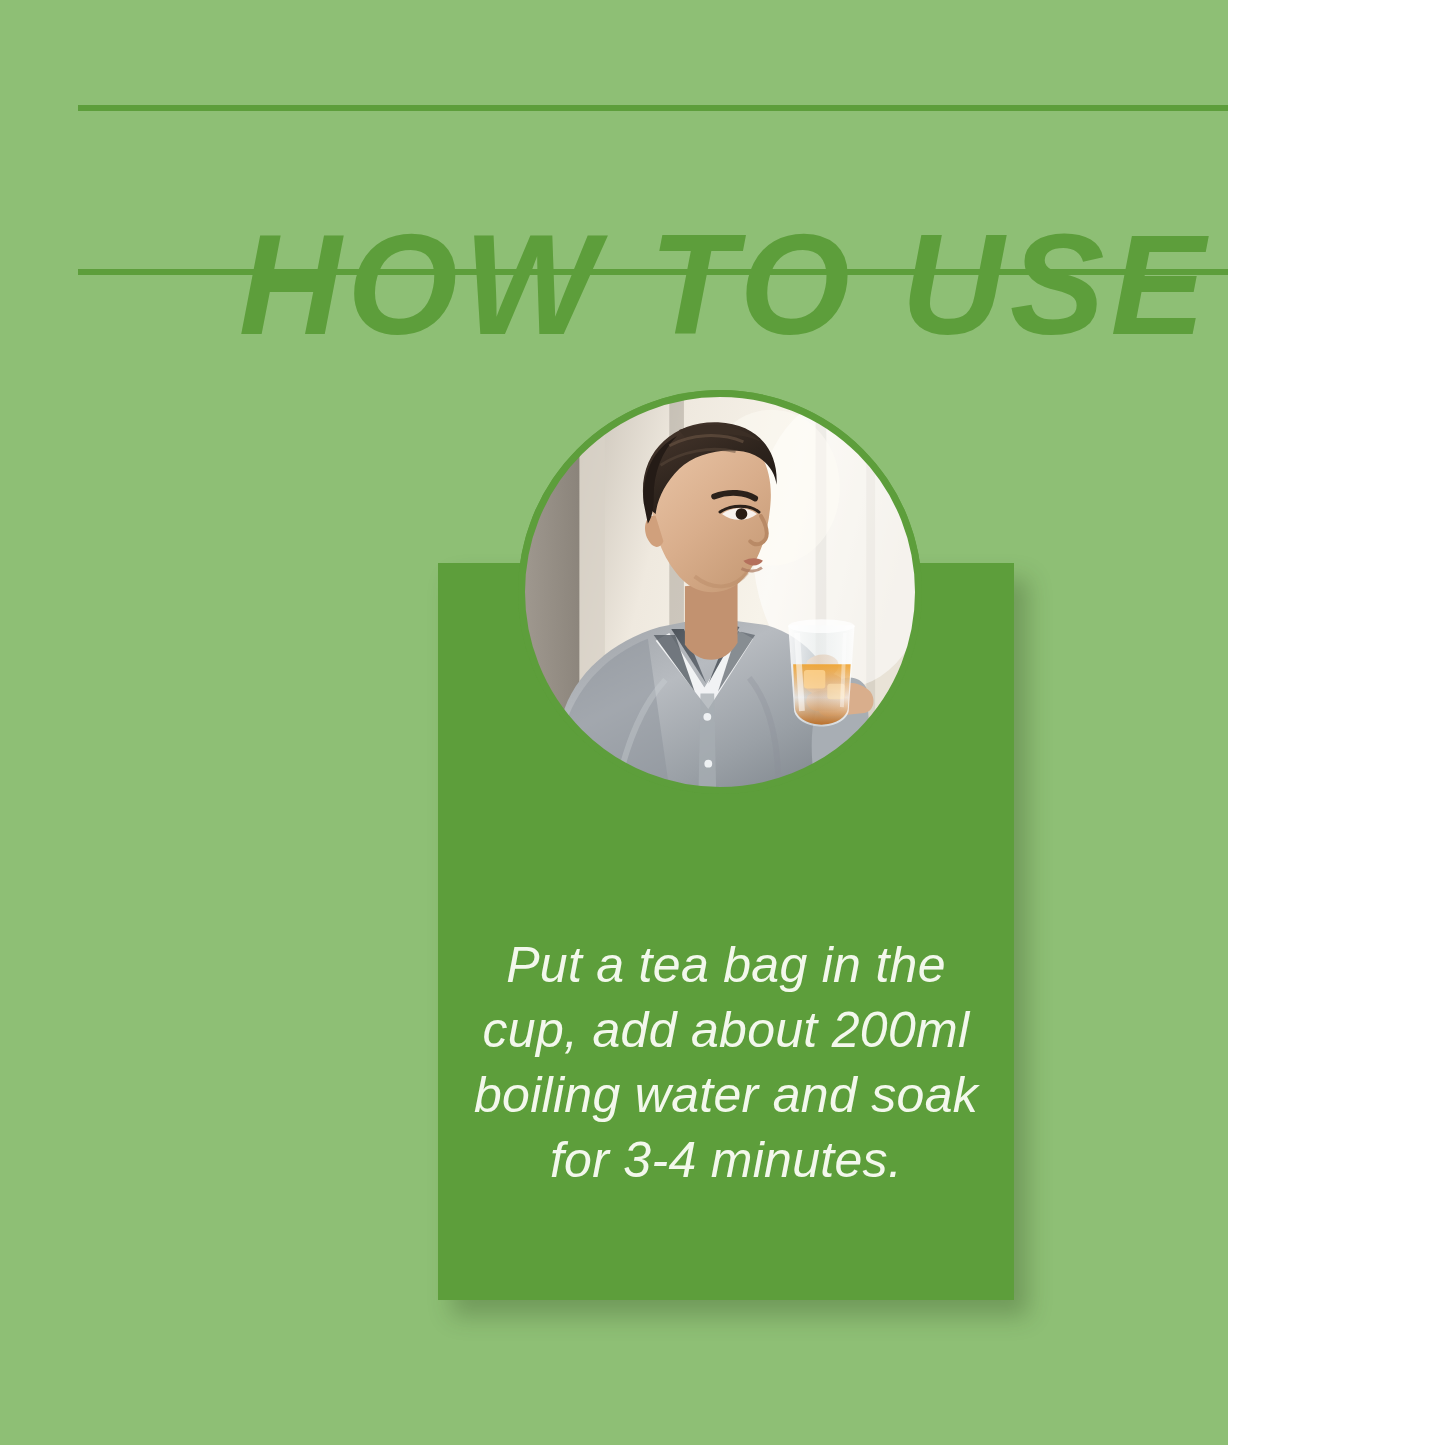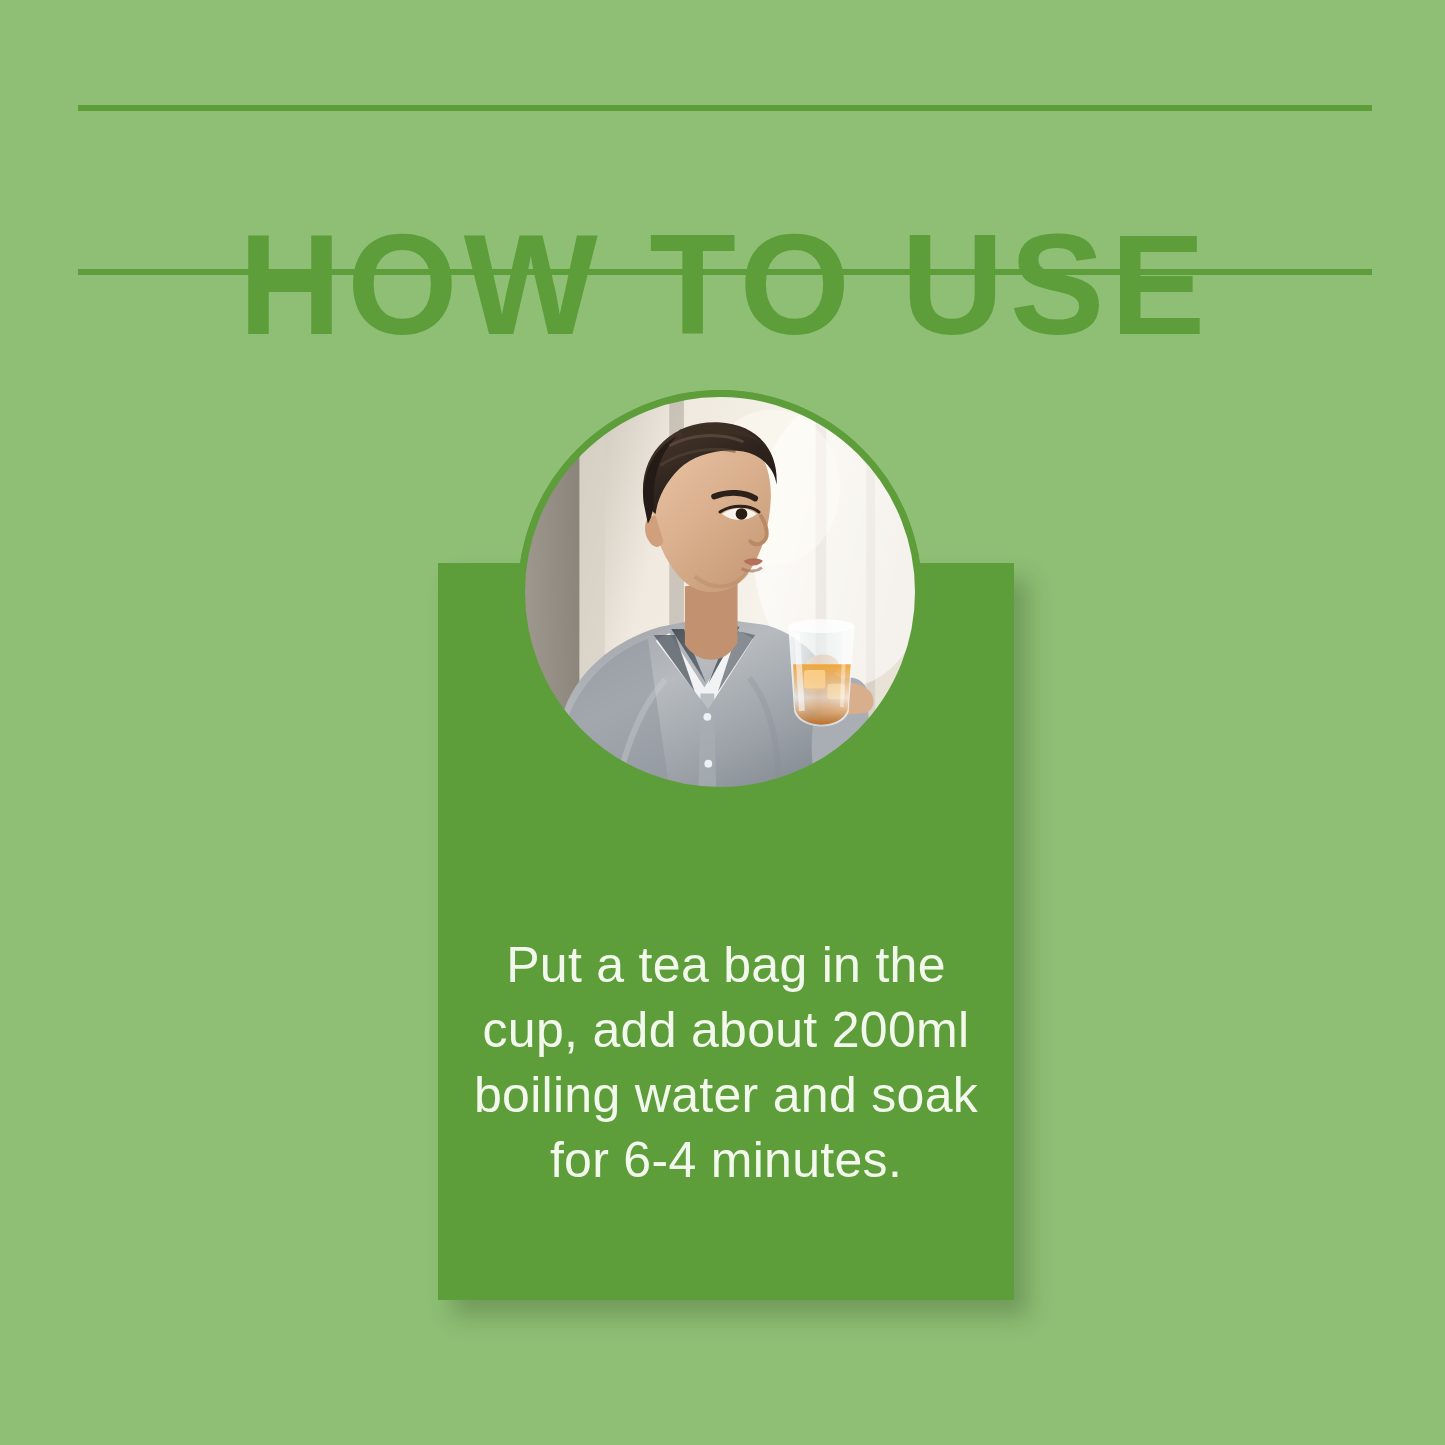--- a/index.html
+++ b/index.html
@@ -8,24 +8,25 @@
   }
   body {
     width: 1445px;
     height: 1445px;
     overflow: hidden;
     font-family: "Liberation Sans", sans-serif;
   }
 
   #poster {
     position: relative;
-    width: 1445px;
+    width: 1228px;
     height: 1445px;
     background: #8EBF75;
     overflow: hidden;
+    font-style: italic;
   }
 
   
   .header-block {
     position: absolute;
     left: 78px;
     top: 105px;
     width: 1294px;
     height: 170px;
   }
@@ -117,21 +118,21 @@
 
 <div id="poster">
 
   <div class="header-block">
     <div class="rule rule-top"></div>
     <h1 class="poster-title">HOW TO USE</h1>
     <div class="rule rule-bottom"></div>
   </div>
 
   <div class="card">
-    <p class="card-text">Put a tea bag in the cup, add about 200ml boiling water and soak for 6-4 minutes.</p>
+    <p class="card-text">Put a tea bag in the cup, add about 200ml boiling water and soak for 3-4 minutes.</p>
   </div>
 
   <div class="photo-wrap">
     <div class="photo-clip">
       <svg class="photo-svg" viewBox="0 0 404 404" preserveAspectRatio="xMidYMid slice">
         <defs>
           <linearGradient id="bgWin" x1="0" y1="0" x2="1" y2="0.25">
             <stop offset="0" stop-color="#b9b3aa"></stop>
             <stop offset="0.18" stop-color="#cfc8bd"></stop>
             <stop offset="0.40" stop-color="#efe9df"></stop>

